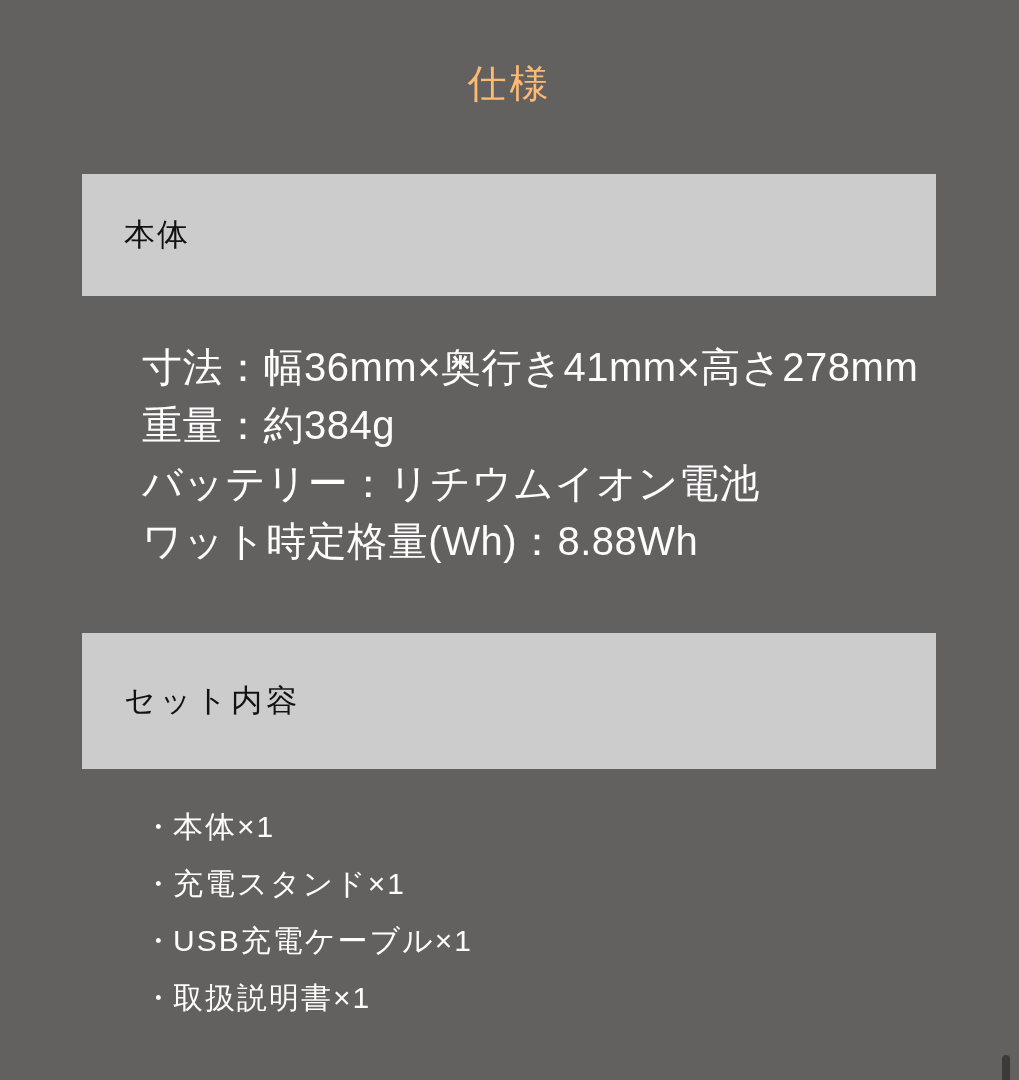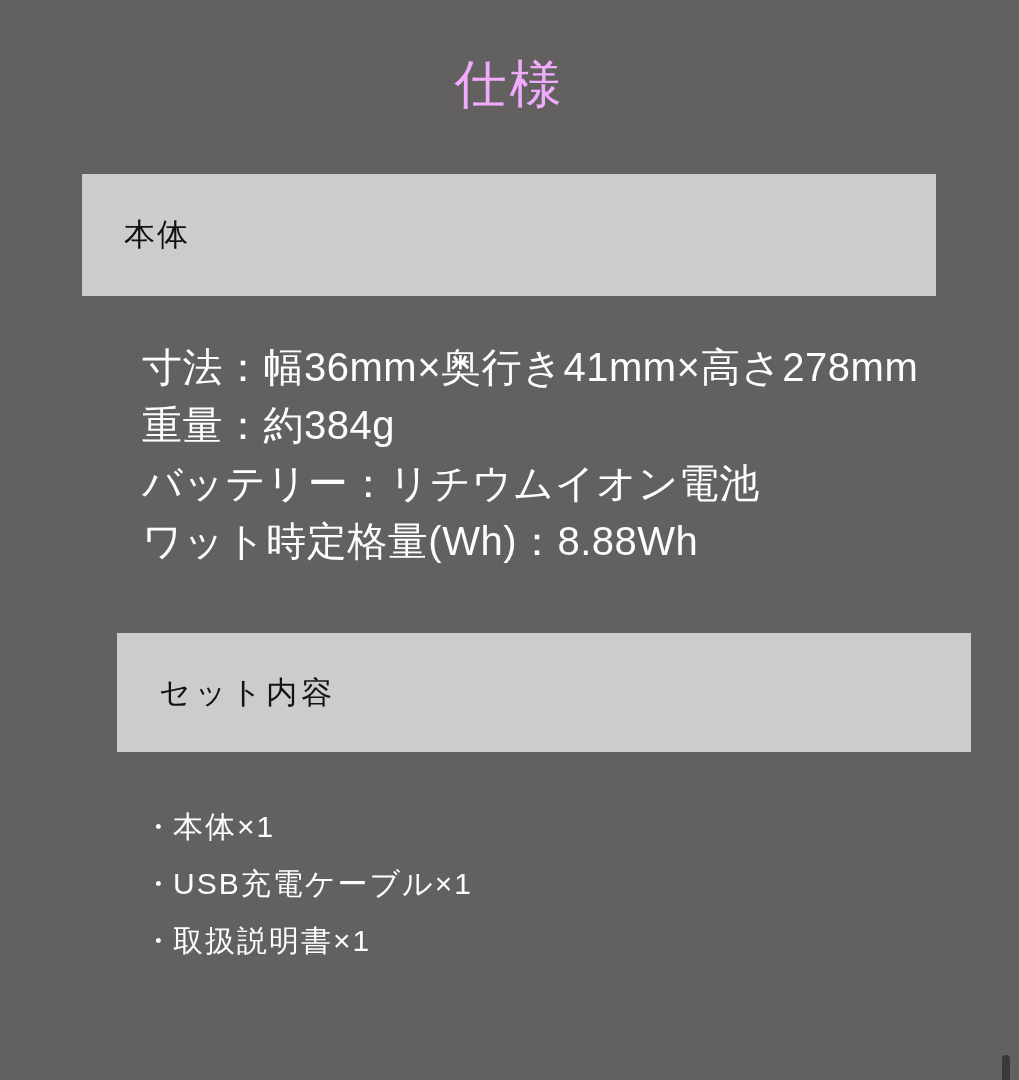--- a/index.html
+++ b/index.html
@@ -15,39 +15,39 @@
     background: #636160;
     overflow: hidden;
     margin: 0 auto;
   }
   .title {
     position: absolute;
     top: 48px;
     left: 0;
     width: 100%;
     text-align: center;
-    font-size: 52px;
+    font-size: 39px;
     line-height: 72px;
     font-weight: 400;
     letter-spacing: 3px;
-    color: #f0abfc;
+    color: #fdba74;
     margin: 0;
   }
   .banner {
     position: absolute;
     left: 82px;
     width: 854px;
     background: #cdcccc;
     display: flex;
     align-items: center;
     box-sizing: border-box;
     padding-left: 42px;
   }
   .banner-body    { top: 174px; height: 122px; }
-  .banner-set     { top: 633px; height: 119px; margin-left: 35px; }
+  .banner-set     { top: 633px; height: 136px; }
   .banner-label {
     font-size: 31px;
     color: #121212;
     letter-spacing: 2px;
     font-weight: 400;
   }
   .banner-set .banner-label { letter-spacing: 4px; }
   .spec-lines {
     position: absolute;
     left: 142px;
@@ -106,19 +106,20 @@
     <li>バッテリー：リチウムイオン電池</li>
     <li>ワット時定格量(Wh)：8.88Wh</li>
   </ul>
 
   <div class="banner banner-set">
     <span class="banner-label">セット内容</span>
   </div>
 
   <ul class="bullet-list">
     <li><span class="bullet">・</span><span>本体×1</span></li>
+    <li><span class="bullet">・</span><span>充電スタンド×1</span></li>
     <li><span class="bullet">・</span><span>USB充電ケーブル×1</span></li>
     <li><span class="bullet">・</span><span>取扱説明書×1</span></li>
   </ul>
 
   <div class="scrollbar-thumb"></div>
 
 </div>
 
 </body></html>

